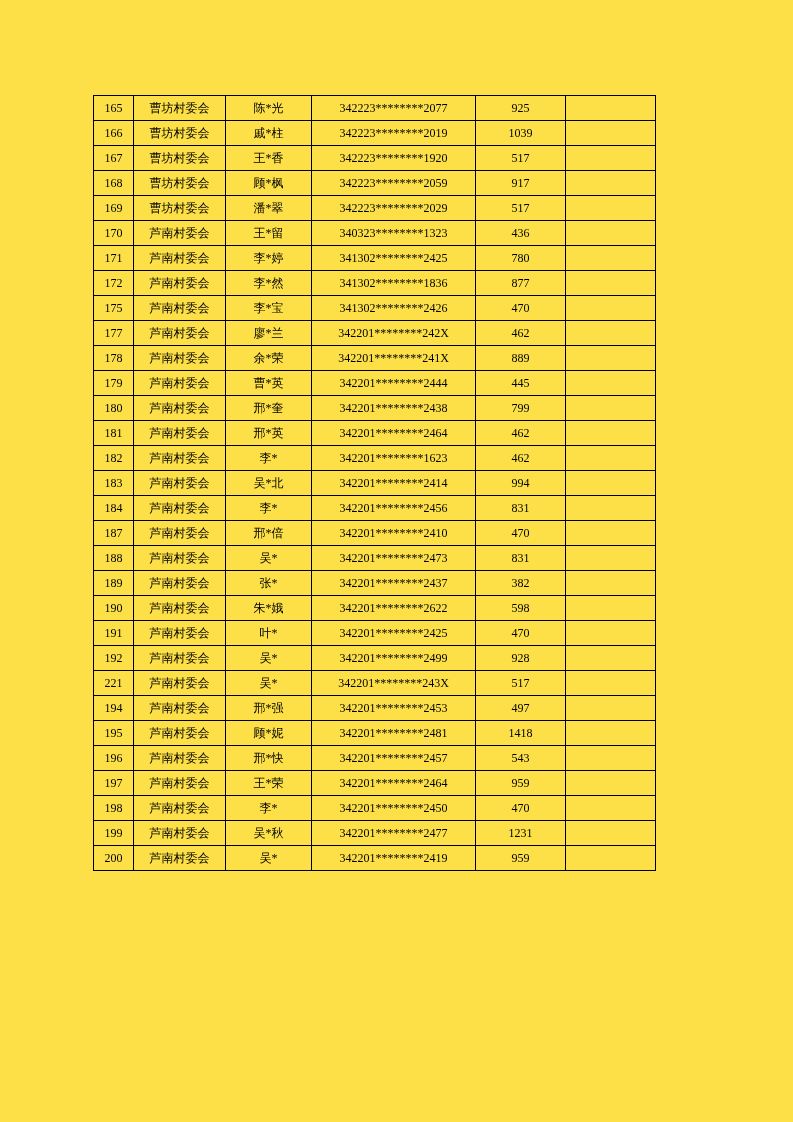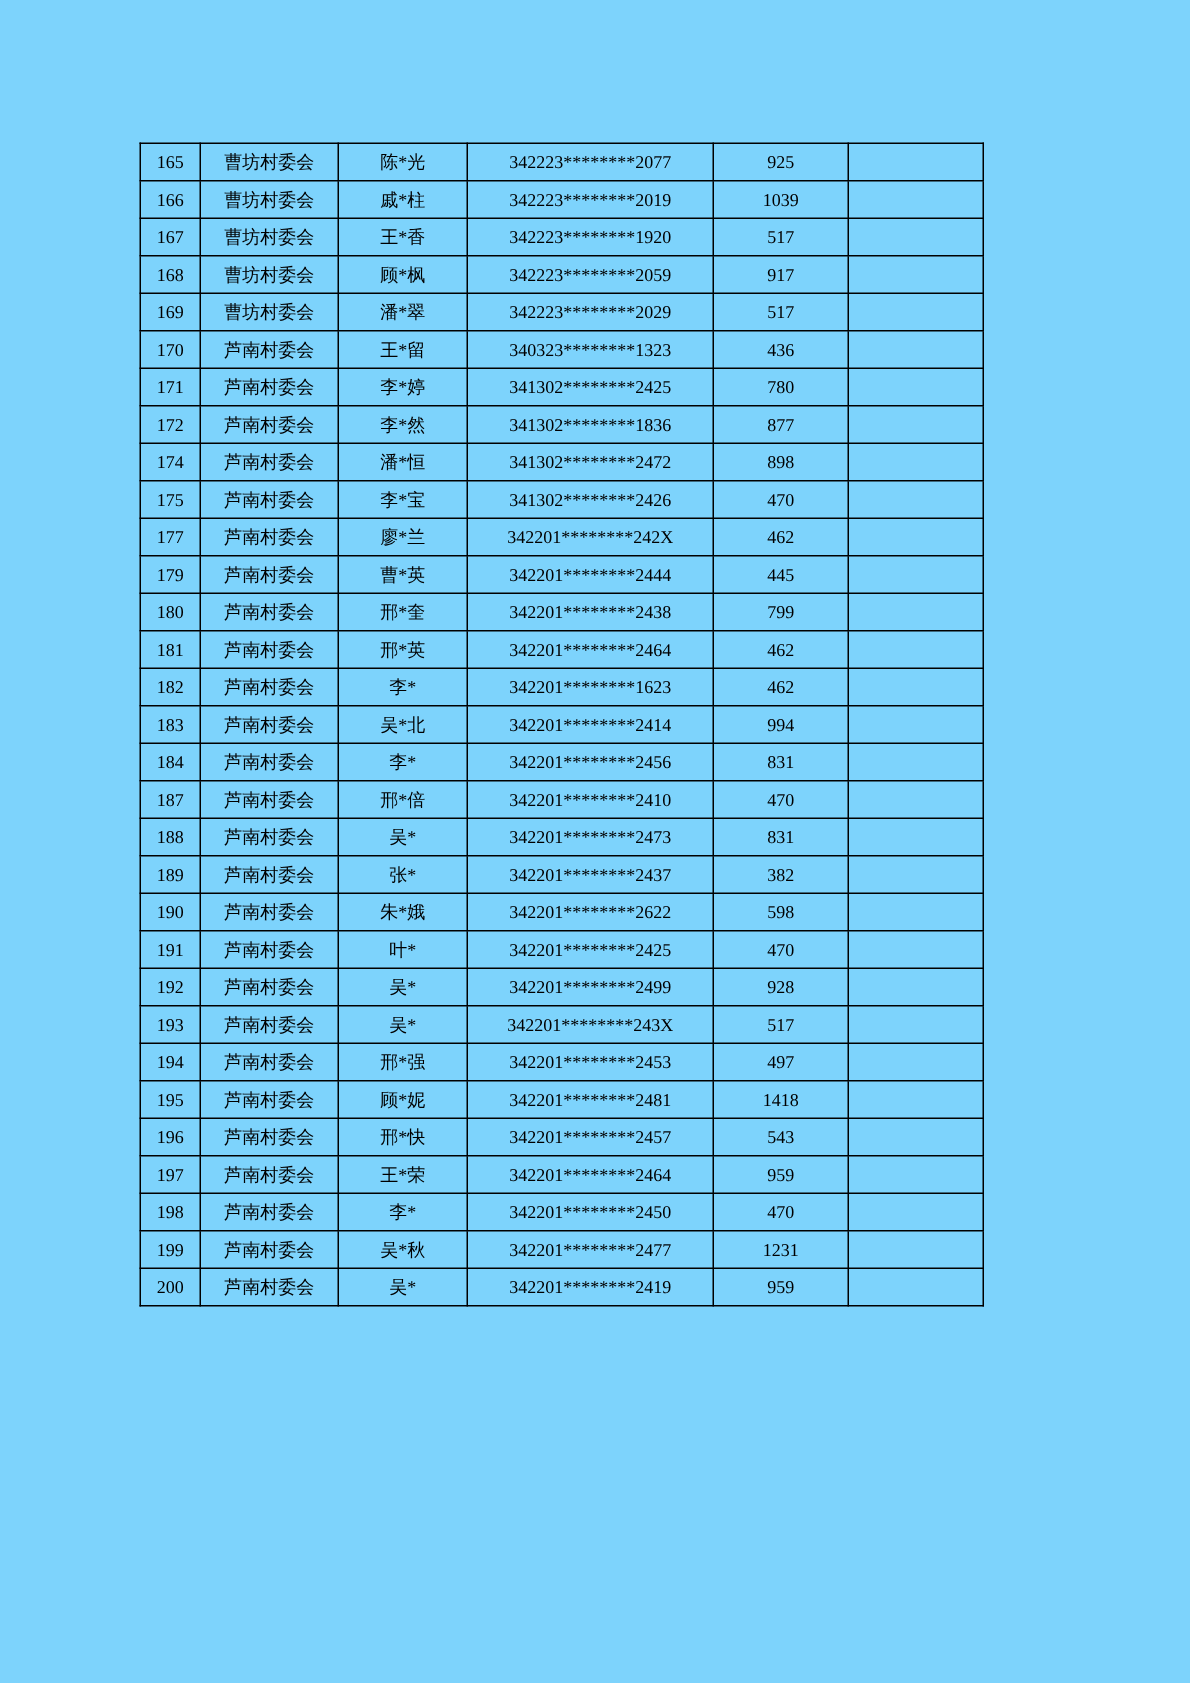--- a/index.html
+++ b/index.html
@@ -4,21 +4,21 @@
 <style>
   html, body {
     margin: 0;
     padding: 0;
     background: #ffffff;
   }
   .page {
     position: relative;
     width: 793px;
     height: 1122px;
-    background: #7dd3fc;
+    background: #fde047;
     overflow: hidden;
     font-family: "Liberation Serif", serif;
   }
   table.roster {
     position: absolute;
     left: 93px;
     top: 95px;
     border-collapse: collapse;
     table-layout: fixed;
   }
@@ -112,44 +112,44 @@
         </tr>
         <tr>
           <td>172</td>
           <td>芦南村委会</td>
           <td>李*然</td>
           <td>341302********1836</td>
           <td>877</td>
           <td></td>
         </tr>
         <tr>
-          <td>174</td>
-          <td>芦南村委会</td>
-          <td>潘*恒</td>
-          <td>341302********2472</td>
-          <td>898</td>
-          <td></td>
-        </tr>
-        <tr>
           <td>175</td>
           <td>芦南村委会</td>
           <td>李*宝</td>
           <td>341302********2426</td>
           <td>470</td>
           <td></td>
         </tr>
         <tr>
           <td>177</td>
           <td>芦南村委会</td>
           <td>廖*兰</td>
           <td>342201********242X</td>
           <td>462</td>
           <td></td>
         </tr>
         <tr>
+          <td>178</td>
+          <td>芦南村委会</td>
+          <td>余*荣</td>
+          <td>342201********241X</td>
+          <td>889</td>
+          <td></td>
+        </tr>
+        <tr>
           <td>179</td>
           <td>芦南村委会</td>
           <td>曹*英</td>
           <td>342201********2444</td>
           <td>445</td>
           <td></td>
         </tr>
         <tr>
           <td>180</td>
           <td>芦南村委会</td>
@@ -232,21 +232,21 @@
         </tr>
         <tr>
           <td>192</td>
           <td>芦南村委会</td>
           <td>吴*</td>
           <td>342201********2499</td>
           <td>928</td>
           <td></td>
         </tr>
         <tr>
-          <td>193</td>
+          <td>221</td>
           <td>芦南村委会</td>
           <td>吴*</td>
           <td>342201********243X</td>
           <td>517</td>
           <td></td>
         </tr>
         <tr>
           <td>194</td>
           <td>芦南村委会</td>
           <td>邢*强</td>

